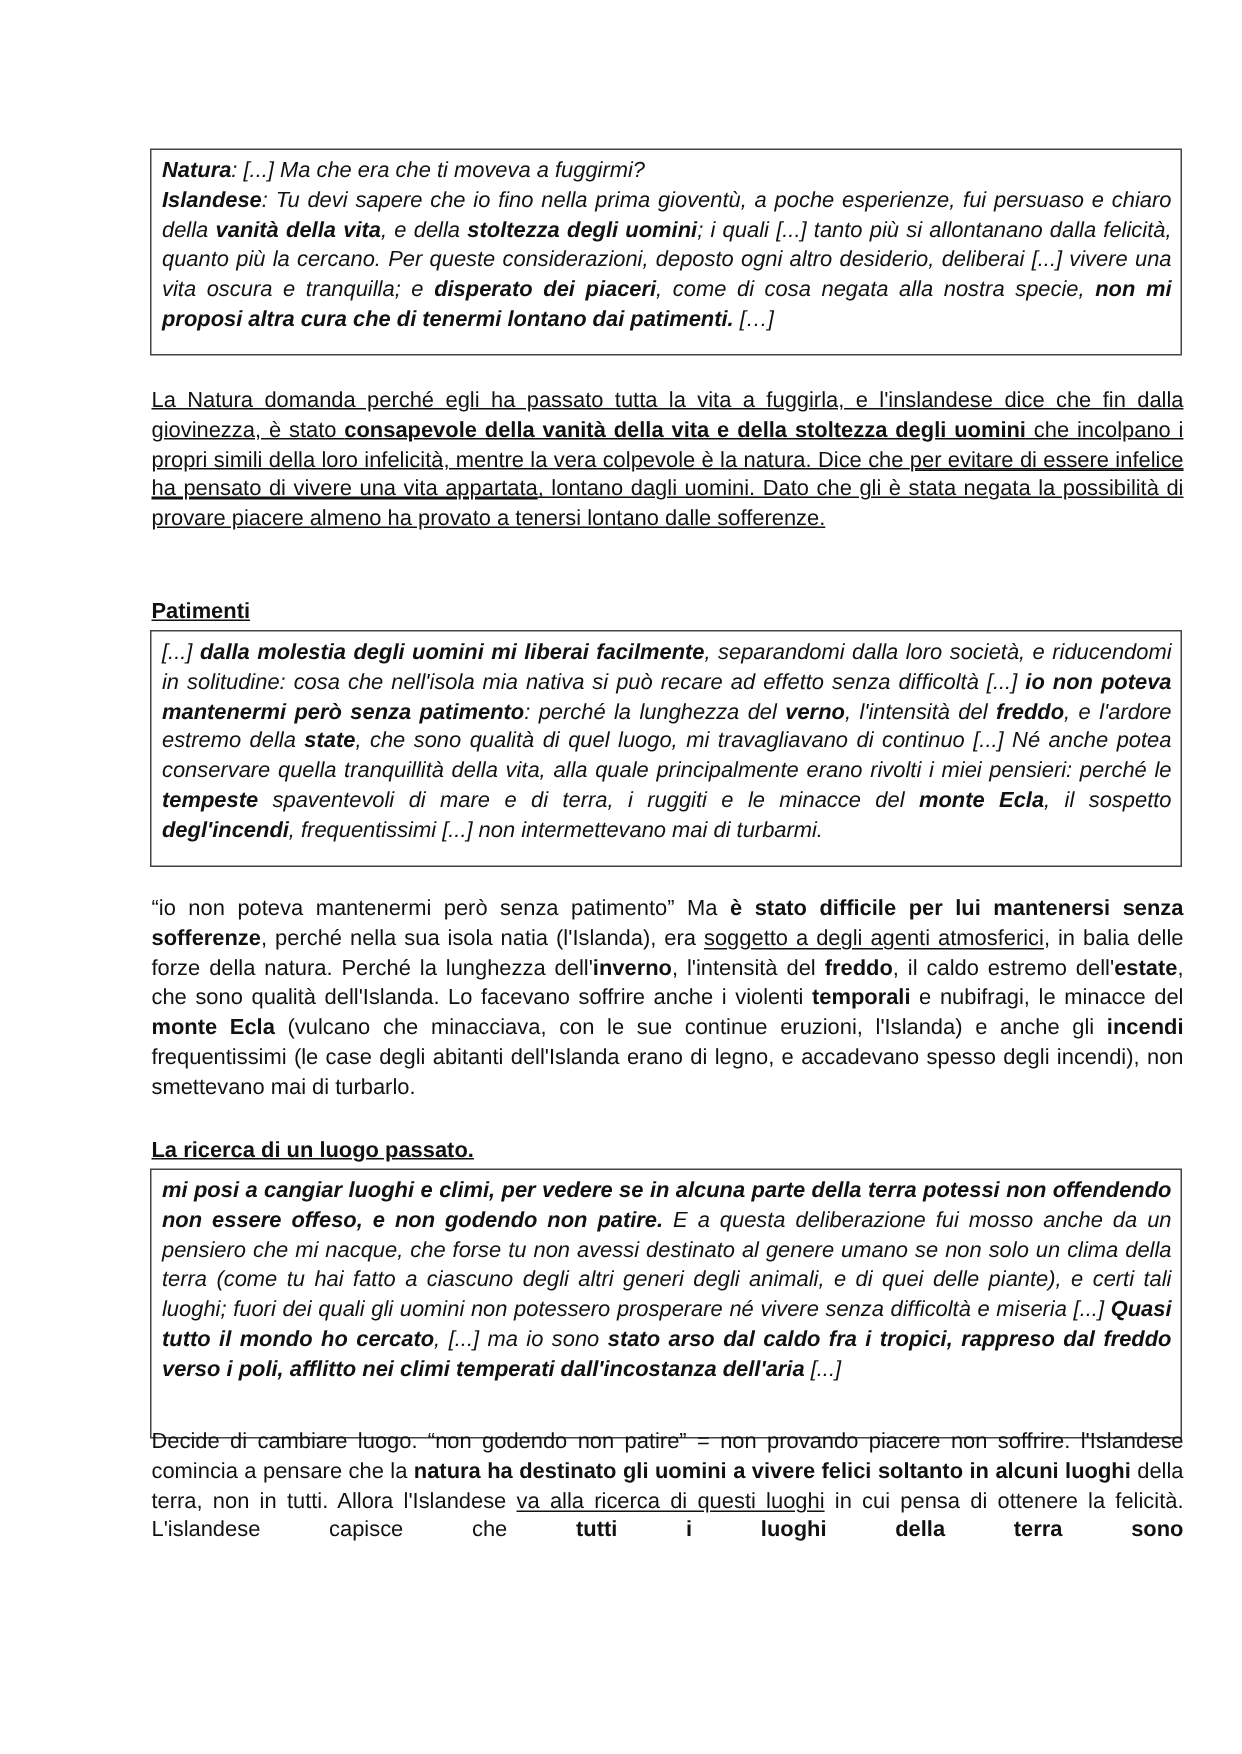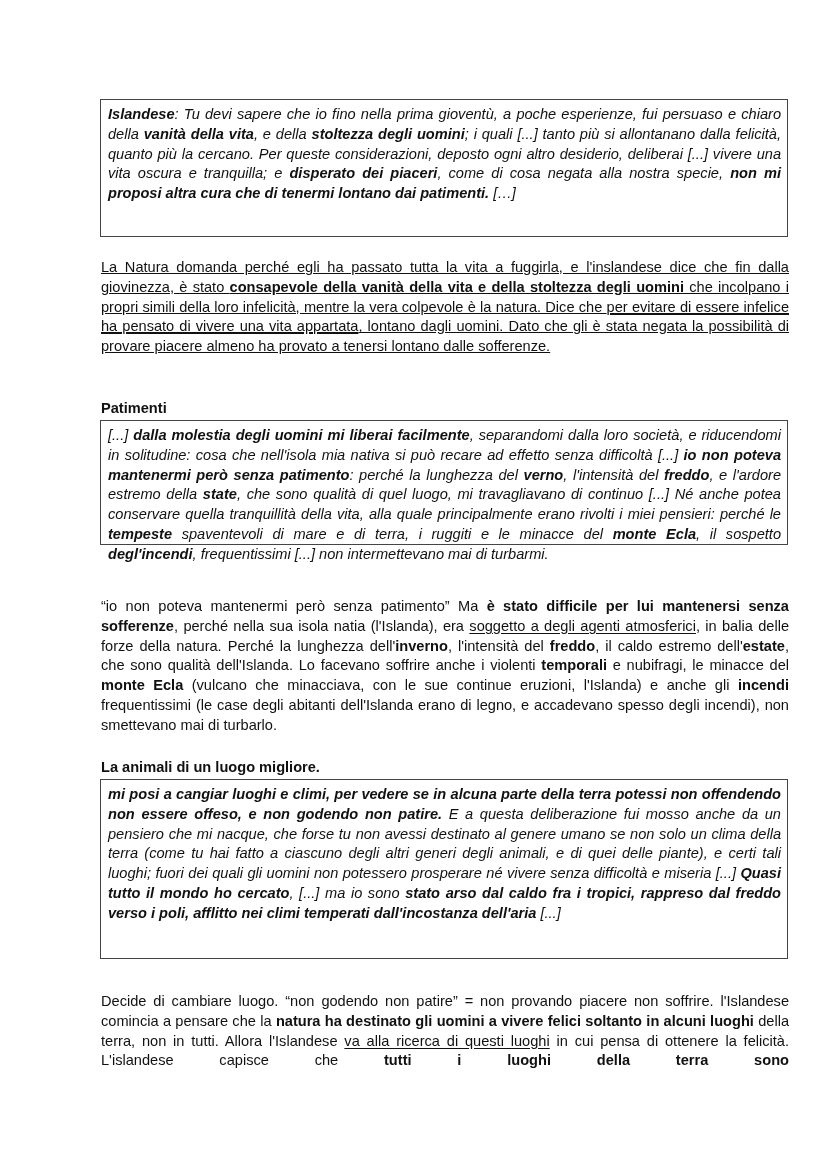--- a/index.html
+++ b/index.html
@@ -1,50 +1,53 @@
 <!DOCTYPE html>
 <html><head>
 <meta charset="utf-8">
 <style>
   html, body { margin:0; padding:0; background:#ffffff; }
   body { width:828px; height:1169px; position:relative; overflow:hidden;
          font-family:"Liberation Sans", sans-serif; color:#111111; }
   .blk { position:absolute; left:101px; width:688px; font-size:14.6px; line-height:19.8px; text-align:justify; }
   .box { position:absolute; left:100px; width:688px; border:1.5px solid #444444; box-sizing:border-box;
          padding:5px 6px 6px 7px; font-size:14.6px; line-height:19.8px; text-align:justify; font-style:italic; }
-  .h { position:absolute; left:101px; font-size:14.6px; font-weight:bold; line-height:19px; }
+  .h { position:absolute; left:101px; font-size:14.6px; font-weight:bold; line-height:19px;text-decoration:underline; }
   b { font-weight:bold; }
   u { text-decoration:underline; text-underline-offset:2px; }
   .it { }
   .last { text-align-last:justify; }
 </style>
 </head>
 <body>
 
 <div class="box" style="top:99px; height:138px;">
+  <div style="text-align:left;">
+    <b>Natura</b><span>: [...] Ma che era che ti moveva a fuggirmi?</span>
+  </div>
   <div>
     <b>Islandese</b><span>: Tu devi sapere che io fino nella prima gioventù, a poche esperienze, fui persuaso e chiaro della </span><b>vanità della vita</b><span>, e della </span><b>stoltezza degli uomini</b><span>; i quali [...] tanto più si allontanano dalla felicità, quanto più la cercano. Per queste considerazioni, deposto ogni altro desiderio, deliberai [...] vivere una vita oscura e tranquilla; e </span><b>disperato dei piaceri</b><span>, come di cosa negata alla nostra specie, </span><b>non mi proposi altra cura che di tenermi lontano dai patimenti.</b><span> […]</span>
   </div>
 </div>
 
 <div class="blk" style="top:258px;text-decoration:underline;">
   <span>La Natura domanda perché egli ha passato tutta la vita a fuggirla, e l'inslandese dice che fin dalla giovinezza, è stato </span><b>consapevole della vanità della vita e della stoltezza degli uomini</b><span> che incolpano i propri simili della loro infelicità, mentre la vera colpevole è la natura. Dice che </span><u>per evitare di essere infelice ha pensato di vivere una vita appartata</u><span>, lontano dagli uomini. Dato che gli è stata negata la possibilità di provare piacere almeno ha provato a tenersi lontano dalle sofferenze.</span>
 </div>
 
 <div class="h" style="top:399px;">Patimenti</div>
 
-<div class="box" style="top:420px; height:125px;">
+<div class="box" style="top:420px; height:158px;">
   <span>[...] </span><b>dalla molestia degli uomini mi liberai facilmente</b><span>, separandomi dalla loro società, e riducendomi in solitudine: cosa che nell'isola mia nativa si può recare ad effetto senza difficoltà [...] </span><b>io non poteva mantenermi però senza patimento</b><span>: perché la lunghezza del </span><b>verno</b><span>, l'intensità del </span><b>freddo</b><span>, e l'ardore estremo della </span><b>state</b><span>, che sono qualità di quel luogo, mi travagliavano di continuo [...] Né anche potea conservare quella tranquillità della vita, alla quale principalmente erano rivolti i miei pensieri: perché le </span><b>tempeste</b><span> spaventevoli di mare e di terra, i ruggiti e le minacce del </span><b>monte Ecla</b><span>, il sospetto </span><b>degl'incendi</b><span>, frequentissimi [...] non intermettevano mai di turbarmi.</span>
 </div>
 
 <div class="blk" style="top:597px;">
   <span class="it">“io non poteva mantenermi però senza patimento”</span><span> Ma </span><b>è stato difficile per lui mantenersi senza sofferenze</b><span>, perché nella sua isola natia (l'Islanda), era </span><u>soggetto a degli agenti atmosferici</u><span>, in balia delle forze della natura. Perché la lunghezza dell'</span><b>inverno</b><span>, l'intensità del </span><b>freddo</b><span>, il caldo estremo dell'</span><b>estate</b><span>, che sono qualità dell'Islanda. Lo facevano soffrire anche i violenti </span><b>temporali</b><span> e nubifragi, le minacce del </span><b>monte Ecla</b><span> (vulcano che minacciava, con le sue continue eruzioni, l'Islanda) e anche gli </span><b>incendi</b><span> frequentissimi (le case degli abitanti dell'Islanda erano di legno, e accadevano spesso degli incendi), non smettevano mai di turbarlo.</span>
 </div>
 
-<div class="h" style="top:758px;">La animali di un luogo migliore.</div>
+<div class="h" style="top:758px;">La ricerca di un luogo passato.</div>
 
 <div class="box" style="top:779px; height:180px;">
   <b>mi posi a cangiar luoghi e climi, per vedere se in alcuna parte della terra potessi non offendendo non essere offeso, e non godendo non patire.</b><span> E a questa deliberazione fui mosso anche da un pensiero che mi nacque, che forse tu non avessi destinato al genere umano se non solo un clima della terra (come tu hai fatto a ciascuno degli altri generi degli animali, e di quei delle piante), e certi tali luoghi; fuori dei quali gli uomini non potessero prosperare né vivere senza difficoltà e miseria [...] </span><b>Quasi tutto il mondo ho cercato</b><span>, [...] ma io sono </span><b>stato arso dal caldo fra i tropici, rappreso dal freddo verso i poli, afflitto nei climi temperati dall'incostanza dell'aria</b><span> [...]</span>
 </div>
 
-<div class="blk last" style="top:992px;">
+<div class="blk last" style="top:952px;">
   <span>Decide di cambiare luogo. “</span><span class="it">non godendo non patire</span><span>” = non provando piacere non soffrire. l'Islandese comincia a pensare che la </span><b>natura ha destinato gli uomini a vivere felici soltanto in alcuni luoghi</b><span> della terra, non in tutti. Allora l'Islandese </span><u>va alla ricerca di questi luoghi</u><span> in cui pensa di ottenere la felicità. L'islandese capisce che </span><b>tutti i luoghi della terra sono</b>
 </div>
 
 </body></html>

